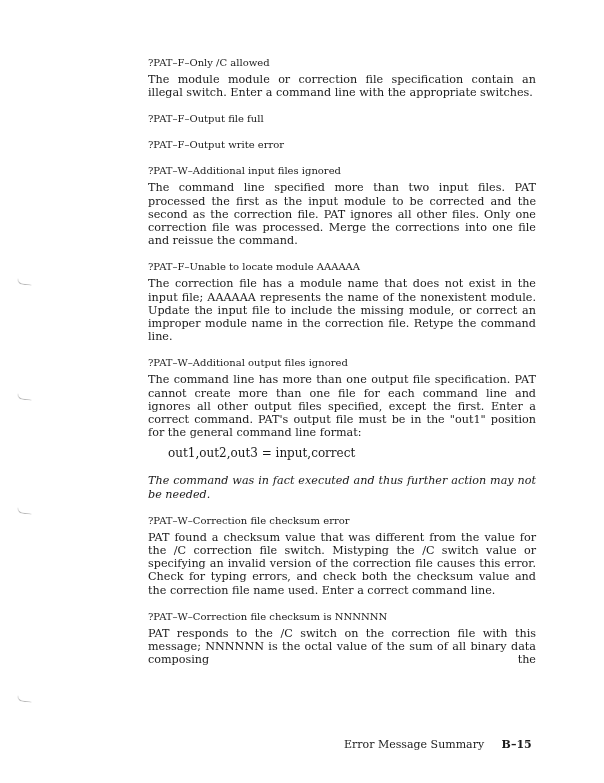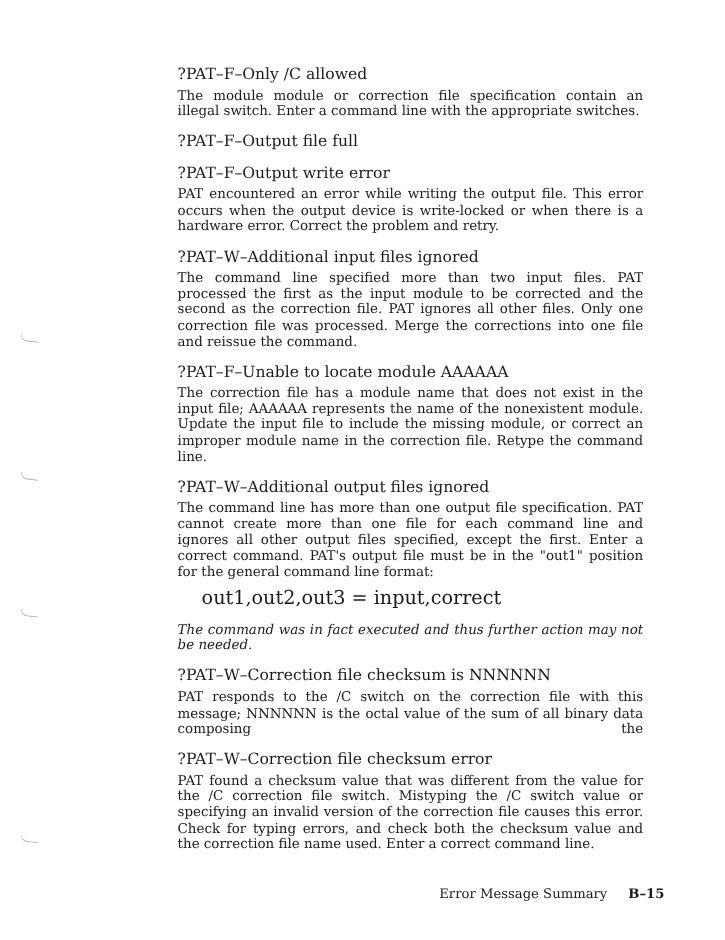--- a/index.html
+++ b/index.html
@@ -12,41 +12,41 @@
     color: #1a1a1a;
   }
   .content {
     position: absolute;
     left: 148px;
     top: 56px;
     width: 388px;
   }
   .entry { margin: 0 0 13px 0; }
   .heading {
-    font-size: 13px;
+    font-size: 10px;
     line-height: 13px;
     margin: 0 0 4px 0;
     white-space: nowrap;
   }
   .body-text {
     font-size: 11.2px;
     line-height: 13.2px;
     text-align: justify;
     margin: 0;
   }
   .code-line {
-    font-size: 16px;
+    font-size: 12px;
     line-height: 13px;
     margin: 8px 0 8px 20px;
     white-space: nowrap;
   }
   .footer {
     position: absolute;
     top: 738px;
-    left: 366px;
+    left: 344px;
     font-size: 11px;
     white-space: nowrap;
   }
   .footer .page-num {
     font-weight: bold;
     margin-left: 14px;
   }
   .margin-mark {
     position: absolute;
     left: 17px;
@@ -72,48 +72,47 @@
     <p class="heading">?PAT–F–Only /C allowed</p>
     <p class="body-text">The module module or correction file specification contain an illegal switch. Enter a command line with the appropriate switches.</p>
   </div>
 
   <div class="entry">
     <p class="heading">?PAT–F–Output file full</p>
   </div>
 
   <div class="entry">
     <p class="heading">?PAT–F–Output write error</p>
-    <p class="body-text">PAT encountered an error while writing the output file. This error occurs when the output device is write-locked or when there is a hardware error. Correct the problem and retry.</p>
   </div>
 
   <div class="entry">
     <p class="heading">?PAT–W–Additional input files ignored</p>
     <p class="body-text">The command line specified more than two input files. PAT processed the first as the input module to be corrected and the second as the correction file. PAT ignores all other files. Only one correction file was processed. Merge the corrections into one file and reissue the command.</p>
   </div>
 
   <div class="entry">
     <p class="heading">?PAT–F–Unable to locate module AAAAAA</p>
     <p class="body-text">The correction file has a module name that does not exist in the input file; AAAAAA represents the name of the nonexistent module. Update the input file to include the missing module, or correct an improper module name in the correction file. Retype the command line.</p>
   </div>
 
   <div class="entry">
     <p class="heading">?PAT–W–Additional output files ignored</p>
     <p class="body-text">The command line has more than one output file specification. PAT cannot create more than one file for each command line and ignores all other output files specified, except the first. Enter a correct command. PAT's output file must be in the "out1" position for the general command line format:</p>
     <p class="code-line">out1,out2,out3 = input,correct</p>
     <p class="body-text" style="margin-top:14px;font-style:italic;">The command was in fact executed and thus further action may not be needed.</p>
   </div>
 
   <div class="entry">
-    <p class="heading">?PAT–W–Correction file checksum is NNNNNN</p>
-    <p class="body-text" style="text-align:justify; text-align-last:justify;">PAT responds to the /C switch on the correction file with this message; NNNNNN is the octal value of the sum of all binary data composing the</p>
+    <p class="heading">?PAT–W–Correction file checksum error</p>
+    <p class="body-text">PAT found a checksum value that was different from the value for the /C correction file switch. Mistyping the /C switch value or specifying an invalid version of the correction file causes this error. Check for typing errors, and check both the checksum value and the correction file name used. Enter a correct command line.</p>
   </div>
 
   <div class="entry">
-    <p class="heading">?PAT–W–Correction file checksum error</p>
-    <p class="body-text">PAT found a checksum value that was different from the value for the /C correction file switch. Mistyping the /C switch value or specifying an invalid version of the correction file causes this error. Check for typing errors, and check both the checksum value and the correction file name used. Enter a correct command line.</p>
+    <p class="heading">?PAT–W–Correction file checksum is NNNNNN</p>
+    <p class="body-text" style="text-align:justify; text-align-last:justify;">PAT responds to the /C switch on the correction file with this message; NNNNNN is the octal value of the sum of all binary data composing the</p>
   </div>
 
 </div>
 
 <div class="footer">
   <span>Error Message Summary</span>
   <span class="page-num">B–15</span>
 </div>
 
 </body></html>

